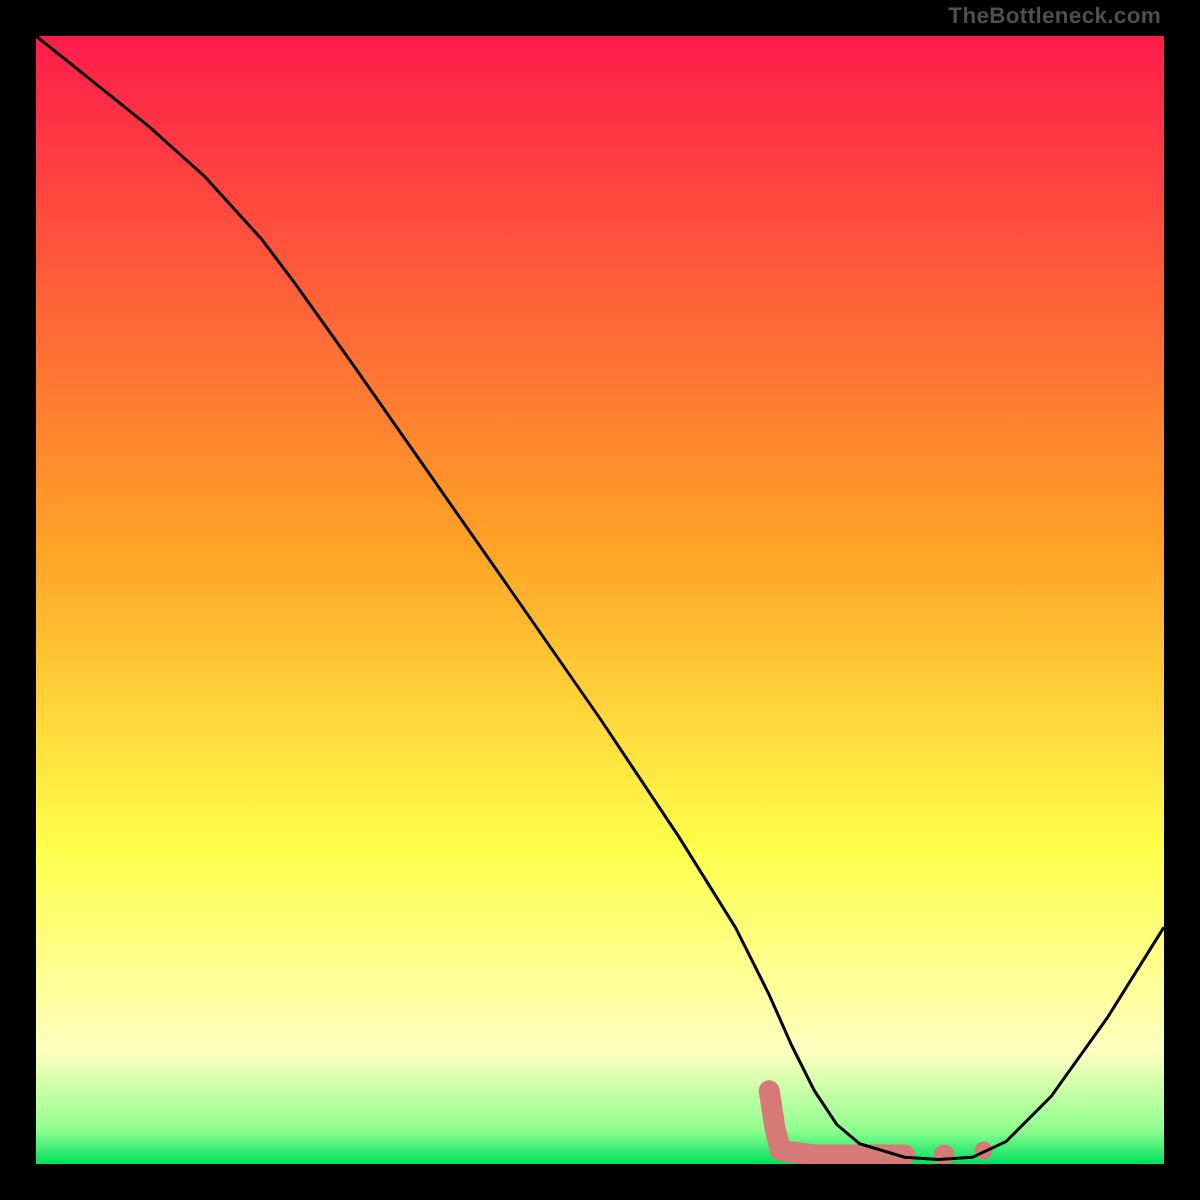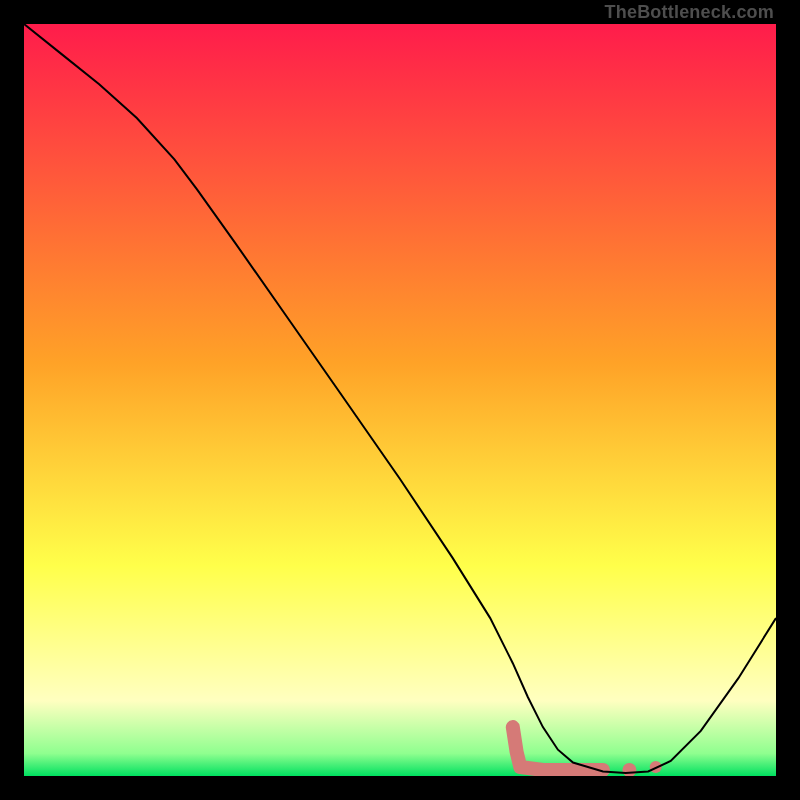--- a/index.html
+++ b/index.html
@@ -23,21 +23,21 @@
     left: 0;
     top: 0;
     width: 752px;
     height: 752px;
   }
   .watermark {
     position: absolute;
     top: 2px;
     right: 26px;
     color: #4e4e4e;
-    font-size: 18px;
+    font-size: 15px;
     font-weight: bold;
     letter-spacing: 0.2px;
   }
 </style>
 </head>
 <body>
 
 <div class="frame">
   <svg class="plot" viewBox="0 0 752 752" preserveAspectRatio="none">
     <defs>

